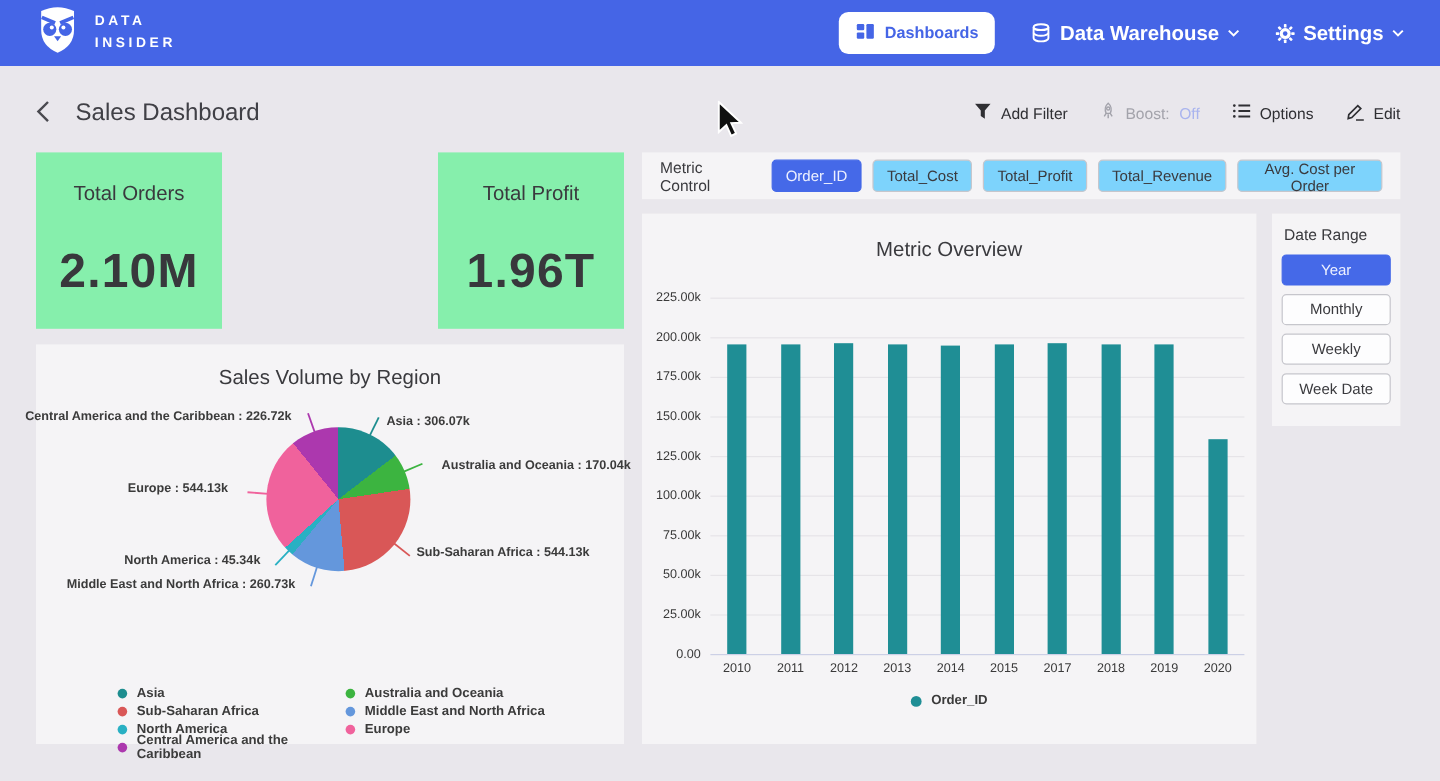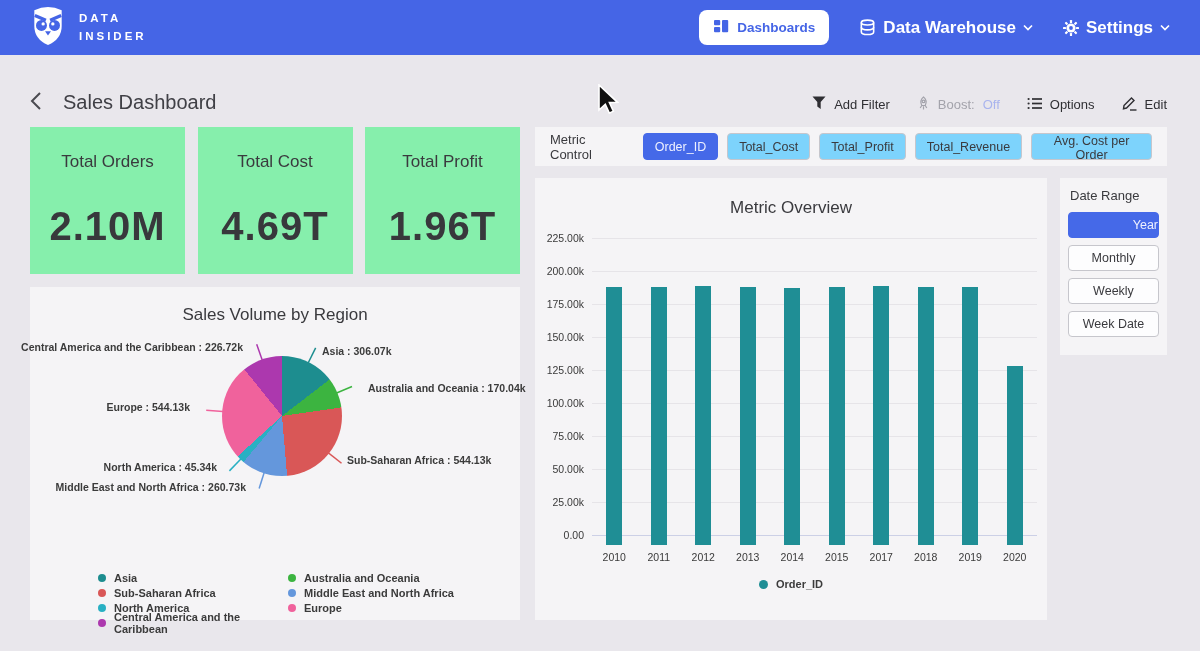--- a/index.html
+++ b/index.html
@@ -23,21 +23,21 @@
   .dashboards-btn {
     background:#ffffff; color:#4565e6; border:none; border-radius:8px;
     padding:8px 14px; display:flex; align-items:center; gap:8px;
     font-size:13.5px; font-weight:bold; font-family:inherit; cursor:pointer;
   }
   .nav-item { display:flex; align-items:center; gap:7px; font-size:17px; font-weight:bold; cursor:pointer; }
   .nav-item svg { display:block; }
   
   .page-header {
     position:absolute; top:74px; left:30px; width:1137px; height:40px;
-    display:flex; align-items:flex-end;
+    display:flex; align-items:center;
   }
   .back-btn { display:flex; align-items:center; margin-right:21px; cursor:pointer; background:none; border:none; }
   .page-title { font-size:20px; color:#404046; font-weight:500; }
   .header-actions { margin-left:auto; display:flex; align-items:center; gap:27px; }
   .action { display:flex; align-items:center; gap:8px; font-size:13px; font-weight:500; color:#2f2f33; cursor:pointer; }
   .boost-label { color:#a3a3ab; }
   .boost-state { color:#a9b4ee; }
   
   .kpi-row { position:absolute; top:127px; left:30px; width:490px; display:flex; justify-content:space-between; }
   .kpi-card {
@@ -68,21 +68,21 @@
     background:#f5f4f6; display:flex; align-items:center; gap:9px; padding:0 15px;
   }
   .metric-label { font-size:13px; color:#3a3a3e; margin-right:5px; }
   .chip {
     height:27px; padding:0 11px; background:#7dd3fc; border:1px solid #c6c6cc;
     border-radius:4px; font-size:12.5px; color:#3a3a3e; font-family:inherit; cursor:pointer;
   }
   .chip-selected { background:#4569e8; border-color:#4569e8; color:#eef1ff; }
   
   .bar-card { position:absolute; top:178px; left:535px; width:512px; height:442px; background:#f5f4f6; }
-  .plot { position:absolute; left:57px; top:60px; width:445px; height:297px; }
+  .plot { position:absolute; left:57px; top:70px; width:445px; height:297px; }
   .gridline { position:absolute; left:0; width:445px; height:1px; background:#e6e4e8; }
   .gridline.zero { background:#ccd0e6; }
   .ytick { position:absolute; right:453px; transform:translateY(-6px); font-size:10.5px; color:#3a3a3a; white-space:nowrap; }
   .bars { position:absolute; left:57px; top:70px; width:445px; height:297px; display:flex; }
   .bar-slot { flex:1; position:relative; }
   .bar { position:absolute; bottom:0; left:50%; transform:translateX(-50%); width:16px; }
   .bar-xlabel { position:absolute; top:303px; width:100%; text-align:center; font-size:10.5px; color:#3a3a3a; }
   .bar-legend {
     position:absolute; top:400px; left:0; width:512px;
     display:flex; justify-content:center; align-items:center; gap:8px;
@@ -93,21 +93,21 @@
   .date-card {
     position:absolute; top:178px; left:1060px; width:107px; height:177px;
     background:#f5f4f6; padding:10px 8px;
   }
   .date-label { font-size:13px; color:#3a3a3e; margin:0 0 9px 2px; }
   .date-btn {
     display:block; width:100%; height:26px; margin-bottom:7px;
     background:#fdfdfe; border:1px solid #c6c6cc; border-radius:4px;
     font-size:12.5px; color:#3a3a3e; font-family:inherit; cursor:pointer;
   }
-  .date-btn-selected { background:#4569e8; border-color:#4569e8; color:#eef1ff;text-align:right; }
+  .date-btn-selected { background:#4569e8; border-color:#4569e8; color:#eef1ff; }
   
   .cursor { position:absolute; left:597px; top:84px; pointer-events:none; z-index:99; }
 </style>
 </head>
 <body>
 
 <nav class="navbar">
   <div class="logo-group">
     <span>
       <svg width="36" height="40" viewBox="0 0 34 38">
@@ -232,24 +232,20 @@
       </span>
       <span>Edit</span>
     </div>
   </div>
 </div>
 
 <div class="kpi-row">
   <div class="kpi-card">
     <div class="kpi-label">Total Orders</div>
     <div class="kpi-value">2.10M</div>
-  </div>
-  <div class="kpi-card">
-    <div class="kpi-label">Total Cost</div>
-    <div class="kpi-value">4.69T</div>
   </div>
   <div class="kpi-card">
     <div class="kpi-label">Total Profit</div>
     <div class="kpi-value">1.96T</div>
   </div>
 </div>
 
 <div class="pie-card">
   <div class="card-title">Sales Volume by Region</div>
   <div class="pie-area">

